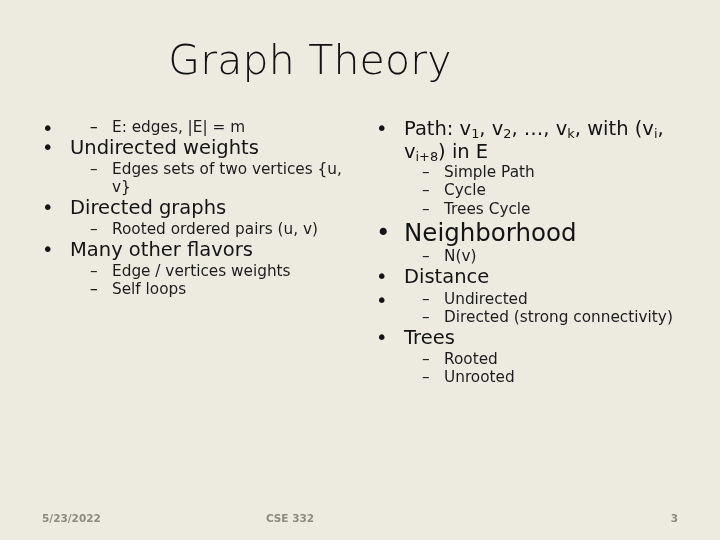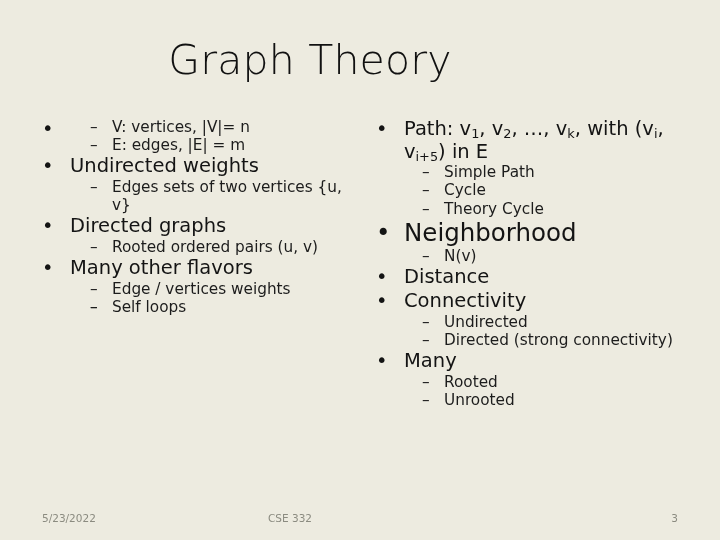--- a/index.html
+++ b/index.html
@@ -126,21 +126,21 @@
 
   
   .footer {
     position: absolute;
     bottom: 0;
     left: 0;
     width: 720px;
     height: 40px;
     font-size: 10.5px;
     color: #8b8b80;
-    font-weight: 400;
+    font-weight: 700;
   }
   .footer .date {
     position: absolute;
     left: 42px;
     top: 12px;
   }
   .footer .course {
     position: absolute;
     left: 0;
     top: 12px;
@@ -156,53 +156,53 @@
 </head>
 <body>
 
 <div class="slide">
 
   <div class="title">Graph Theory</div>
 
   <div class="col col-left">
     <ul class="lvl1">
         <li class="b1"><span class="dot">•</span><ul class="lvl2">
-            <li class="b2"><span class="dash">–</span><span>V:  vertices,  |V|= n</span></li>
+            <li class="b2"><span class="dash">–</span></li>
             <li class="b2"><span class="dash">–</span><span>E:  edges,  |E| = m</span></li>
           </ul></li>
         <li class="b1"><span class="dot">•</span><span>Undirected weights</span><ul class="lvl2">
             <li class="b2"><span class="dash">–</span><span>Edges sets of two vertices {u, v}</span></li>
           </ul></li>
         <li class="b1"><span class="dot">•</span><span>Directed graphs</span><ul class="lvl2">
             <li class="b2"><span class="dash">–</span><span>Rooted ordered pairs (u, v)</span></li>
           </ul></li>
         <li class="b1"><span class="dot">•</span><span>Many other flavors</span><ul class="lvl2">
             <li class="b2"><span class="dash">–</span><span>Edge / vertices weights</span></li>
             <li class="b2"><span class="dash">–</span></li>
             <li class="b2"><span class="dash">–</span><span>Self loops</span></li>
           </ul></li>
       </ul>
   </div>
 
   <div class="col col-right">
     <ul class="lvl1">
-        <li class="b1"><span class="dot">•</span><span>Path:  v<sub>1</sub>, v<sub>2</sub>, …, v<sub>k</sub>, with (v<sub>i</sub>, v<sub>i+5</sub>) in E</span><ul class="lvl2">
+        <li class="b1"><span class="dot">•</span><span>Path:  v<sub>1</sub>, v<sub>2</sub>, …, v<sub>k</sub>, with (v<sub>i</sub>, v<sub>i+8</sub>) in E</span><ul class="lvl2">
             <li class="b2"><span class="dash">–</span><span>Simple Path</span></li>
             <li class="b2"><span class="dash">–</span><span>Cycle</span></li>
-            <li class="b2"><span class="dash">–</span><span>Theory Cycle</span></li>
+            <li class="b2"><span class="dash">–</span><span>Trees Cycle</span></li>
           </ul></li>
         <li class="b1 big"><span class="dot">•</span><span>Neighborhood</span><ul class="lvl2">
             <li class="b2"><span class="dash">–</span><span>N(v)</span></li>
           </ul></li>
         <li class="b1"><span class="dot">•</span><span>Distance</span></li>
-        <li class="b1"><span class="dot">•</span><span>Connectivity</span><ul class="lvl2">
+        <li class="b1"><span class="dot">•</span><ul class="lvl2">
             <li class="b2"><span class="dash">–</span><span>Undirected</span></li>
             <li class="b2"><span class="dash">–</span><span>Directed (strong connectivity)</span></li>
           </ul></li>
-        <li class="b1"><span class="dot">•</span><span>Many</span><ul class="lvl2">
+        <li class="b1"><span class="dot">•</span><span>Trees</span><ul class="lvl2">
             <li class="b2"><span class="dash">–</span><span>Rooted</span></li>
             <li class="b2"><span class="dash">–</span><span>Unrooted</span></li>
           </ul></li>
       </ul>
   </div>
 
   <div class="footer">
     <div class="date">5/23/2022</div>
     <div class="course">CSE 332</div>
     <div class="pagenum">3</div>

